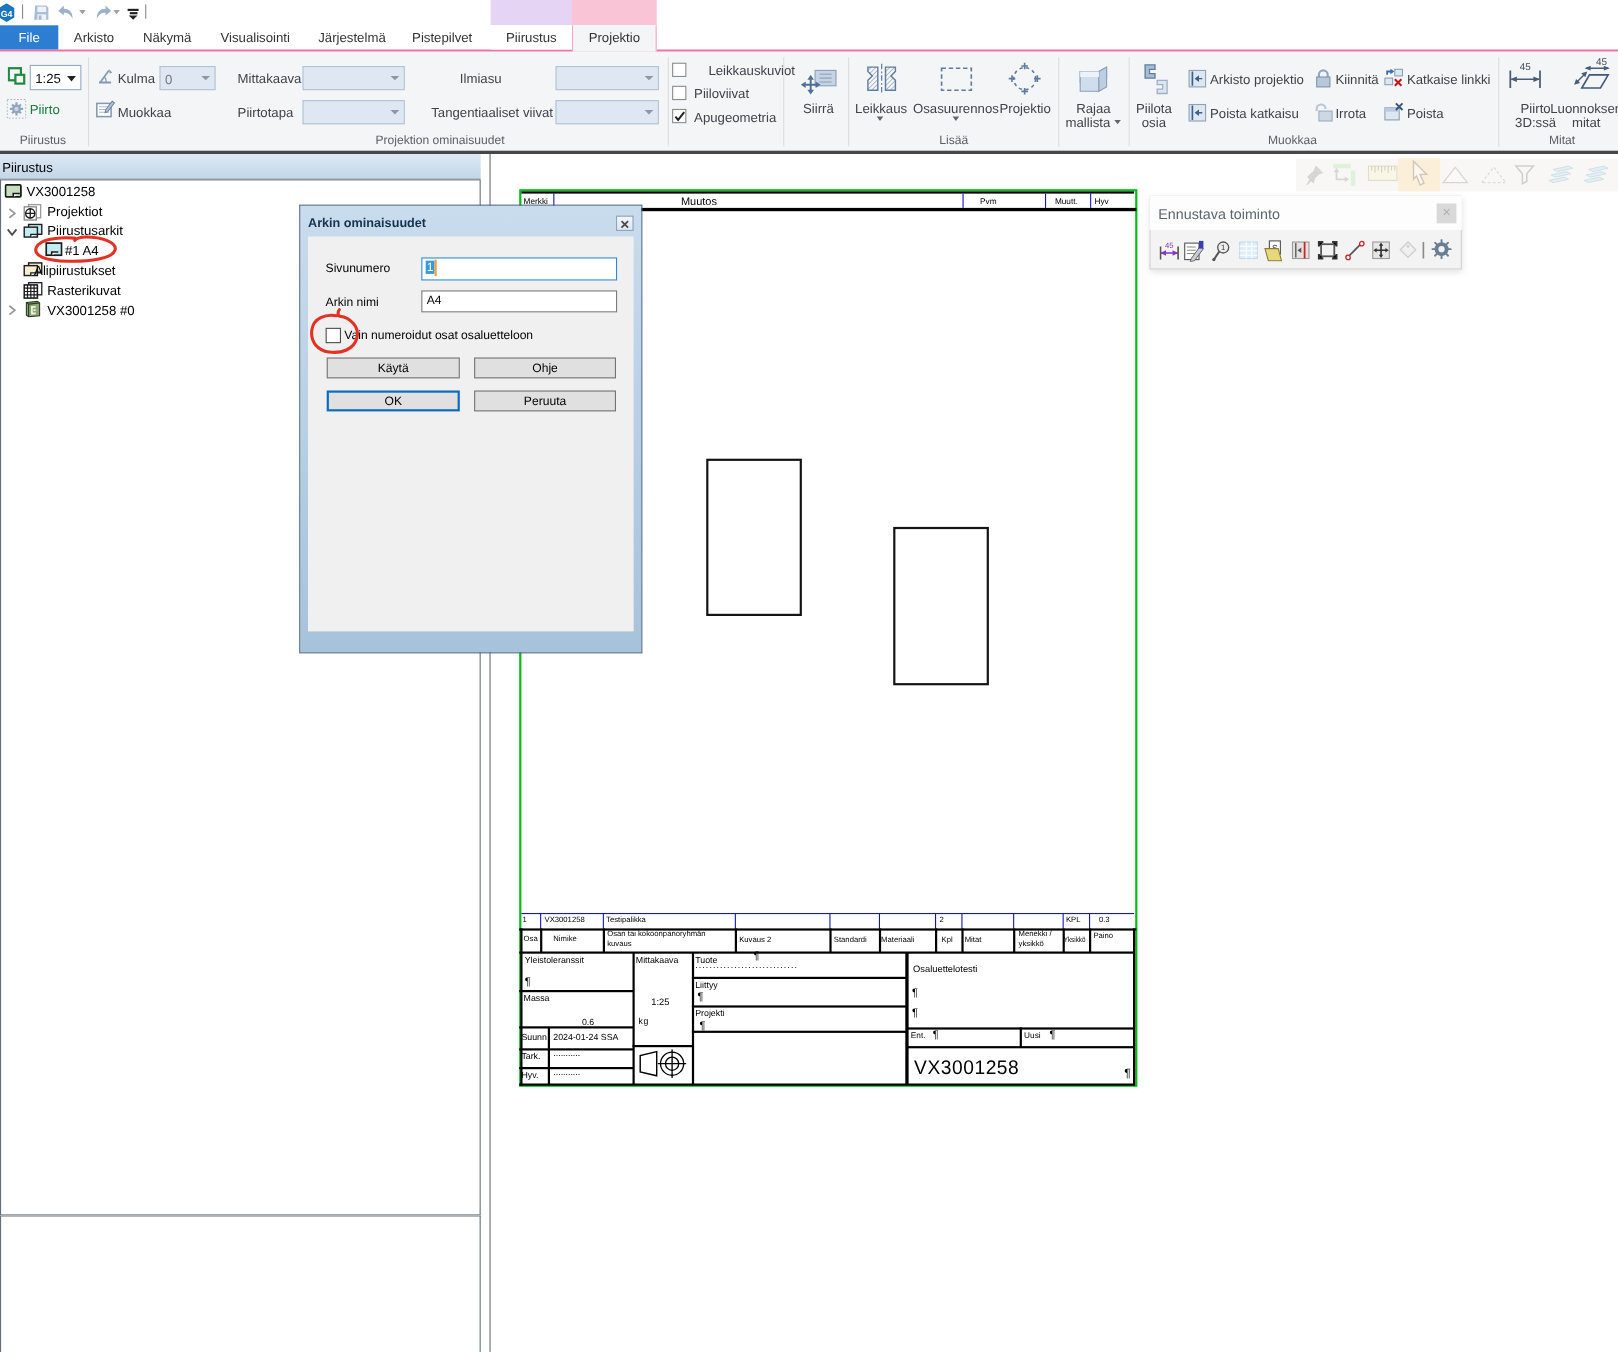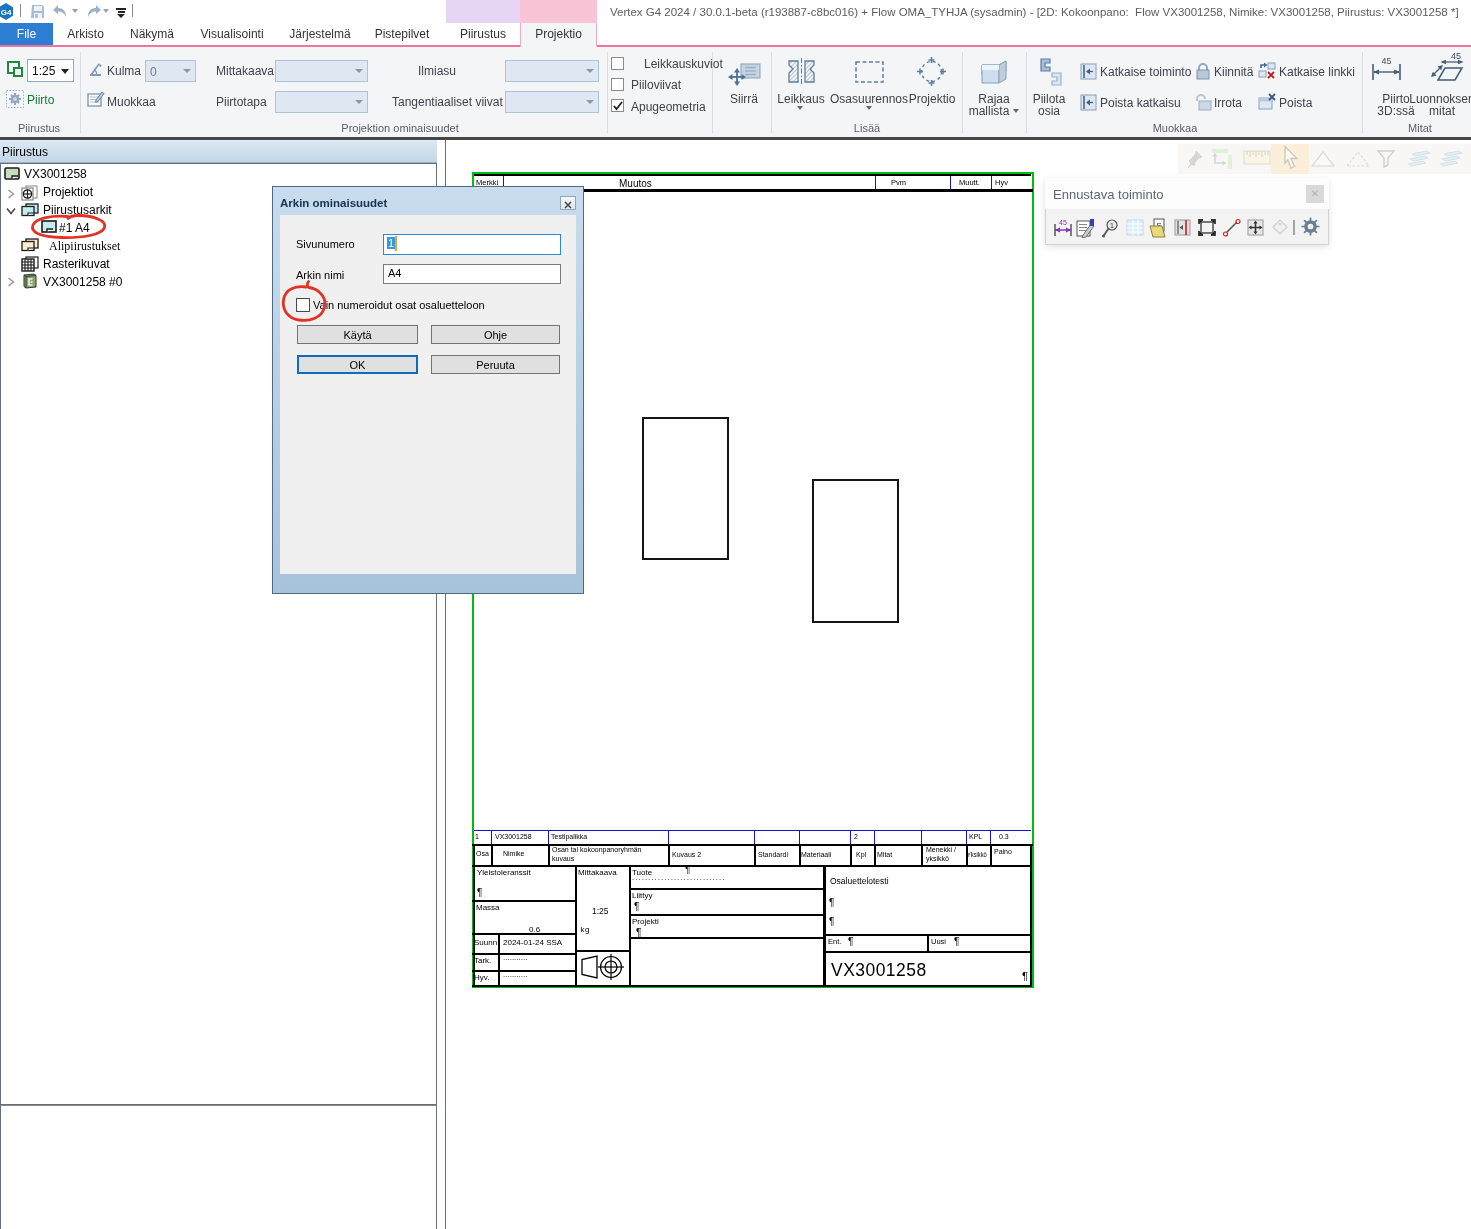--- a/index.html
+++ b/index.html
@@ -63,21 +63,20 @@
     </svg>
   <div class="abs" style="left:72px;top:9px;width:0;height:0;border-left:3.5px solid transparent;border-right:3.5px solid transparent;border-top:4px solid #a0a0a0;"></div>
   <svg class="abs" style="left:84px;top:3px;" width="20" height="16" viewBox="0 0 20 16">
       <path d="M17 7 L12 2 L12 5 C6 5 4 9 4 14 C6 10 8 8.5 12 8.5 L12 11 Z" fill="#9db1ca"></path>
     </svg>
   <div class="abs" style="left:103px;top:9px;width:0;height:0;border-left:3.5px solid transparent;border-right:3.5px solid transparent;border-top:4px solid #a0a0a0;"></div>
   <div class="abs" style="left:116px;top:8px;width:10px;height:1.6px;background:#222;"></div>
   <div class="abs" style="left:117.5px;top:11px;width:7px;height:1.6px;background:#222;"></div>
   <div class="abs" style="left:117px;top:13.5px;width:0;height:0;border-left:4px solid transparent;border-right:4px solid transparent;border-top:4.5px solid #222;"></div>
   <div class="abs" style="left:132px;top:4px;width:1px;height:13px;background:#8a8a8a;"></div>
-  <div id="apptitle" class="abs">Vertex G4 2024 / 30.0.1-beta (r193887-c8bc016) + Flow OMA_TYHJA (sysadmin) - [2D: Kokoonpano:&nbsp; Flow VX3001258, Nimike: VX3001258, Piirustus: VX3001258 *]</div>
 </div>
 <div class="abs ctxblock" style="left:446px;width:74px;background:#e6d4f4;"></div>
 <div class="abs ctxblock" style="left:520px;width:77px;background:#fac4d7;"></div>
 <div class="abs" id="tabrow"></div>
 <div class="abs" id="pinkline"></div>
 <div class="abs" id="filetab">File</div>
 <div class="abs tab" style="left:57px;width:57px;">Arkisto</div>
 <div class="abs tab" style="left:122px;width:60px;">Näkymä</div>
 <div class="abs tab" style="left:190px;width:84px;">Visualisointi</div>
 <div class="abs tab" style="left:281px;width:78px;">Järjestelmä</div>
@@ -231,21 +230,21 @@
     <path d="M16 18 L25 18 L25 30 L16 30 L16 26 L21 26 L21 22 L16 22 Z" fill="#dce6f2" stroke="#9cb0c6" stroke-width="1.2"></path>
   </svg>
 <div class="abs rlabel" style="left:1026px;top:92px;width:46px;text-align:center;">Piilota</div>
 <div class="abs rlabel" style="left:1026px;top:104px;width:46px;text-align:center;">osia</div>
 <svg class="abs" style="left:1080px;top:63px;" width="17" height="17" viewBox="0 0 17 17">
     <rect x="1" y="1" width="15" height="15" fill="#dde7f2" stroke="#8aa0ba" stroke-width="1"></rect>
     <line x1="4" y1="2" x2="4" y2="15" stroke="#3c5f86" stroke-width="1.5"></line>
     <polygon points="6,8.5 10,5.5 10,11.5" fill="#3c5f86"></polygon>
     <line x1="10" y1="8.5" x2="13" y2="8.5" stroke="#3c5f86" stroke-width="1.3"></line>
   </svg>
-<div class="abs rlabel" style="left:1100px;top:65px;">Katkaise toiminto</div>
+<div class="abs rlabel" style="left:1100px;top:65px;">Arkisto projektio</div>
 <svg class="abs" style="left:1080px;top:94px;" width="17" height="17" viewBox="0 0 17 17">
     <rect x="1" y="1" width="15" height="15" fill="#dde7f2" stroke="#8aa0ba" stroke-width="1"></rect>
     <line x1="4" y1="2" x2="4" y2="15" stroke="#3c5f86" stroke-width="1.5"></line>
     <polygon points="6,8.5 10,5.5 10,11.5" fill="#3c5f86"></polygon>
     <line x1="10" y1="8.5" x2="13" y2="8.5" stroke="#3c5f86" stroke-width="1.3"></line>
   </svg>
 <div class="abs rlabel" style="left:1100px;top:96px;">Poista katkaisu</div>
 <svg class="abs" style="left:1194px;top:62px;" width="18" height="19" viewBox="0 0 18 19">
     <path d="M5 8 V6 a4 4 0 0 1 8 0 V8" fill="none" stroke="#93a7bf" stroke-width="2"></path>
     <rect x="3" y="8" width="12" height="9" fill="#b7c8db" stroke="#7e93ac" stroke-width="1"></rect>
@@ -331,21 +330,21 @@
 <svg class="abs" style="left:41px;top:220px;" width="16" height="14" viewBox="0 0 16 14">
     <rect x="1" y="1" width="14" height="11" fill="#c2ecf2" stroke="#1c1c1c" stroke-width="1.6"></rect>
     <path d="M6 12 V9 H12" fill="#fff" stroke="#1c1c1c" stroke-width="1.4"></path>
   </svg>
 <div class="abs titem" style="left:59px;top:221px;">#1 A4</div>
 <svg class="abs" style="left:21px;top:238px;" width="18" height="16" viewBox="0 0 18 16">
     <rect x="5" y="1" width="12" height="9" fill="#faeccf" stroke="#1c1c1c" stroke-width="1.3"></rect>
     <rect x="1" y="3.5" width="12" height="9" fill="#faeccf" stroke="#1c1c1c" stroke-width="1.3"></rect>
     <path d="M7 12.5 V10 H13" fill="#fff" stroke="#1c1c1c" stroke-width="1.2"></path>
   </svg>
-<div class="abs titem" style="left:49px;top:239px;font-family:Liberation Serif, serif;">Alipiirustukset</div>
+<div class="abs titem" style="left:31px;top:239px;">Alipiirustukset</div>
 <svg class="abs" style="left:21px;top:256px;" width="18" height="16" viewBox="0 0 18 16">
     <rect x="5" y="1" width="12" height="11" fill="#fff" stroke="#1c1c1c" stroke-width="1.2"></rect>
     <rect x="1" y="3" width="12" height="12" fill="#fff" stroke="#1c1c1c" stroke-width="1.4"></rect>
     <g stroke="#1c1c1c" stroke-width="1.1">
       <line x1="1" y1="6" x2="13" y2="6"></line>
       <line x1="1" y1="9" x2="13" y2="9"></line>
       <line x1="1" y1="12" x2="13" y2="12"></line>
       <line x1="4" y1="3" x2="4" y2="15"></line>
       <line x1="7" y1="3" x2="7" y2="15"></line>
       <line x1="10" y1="3" x2="10" y2="15"></line>

